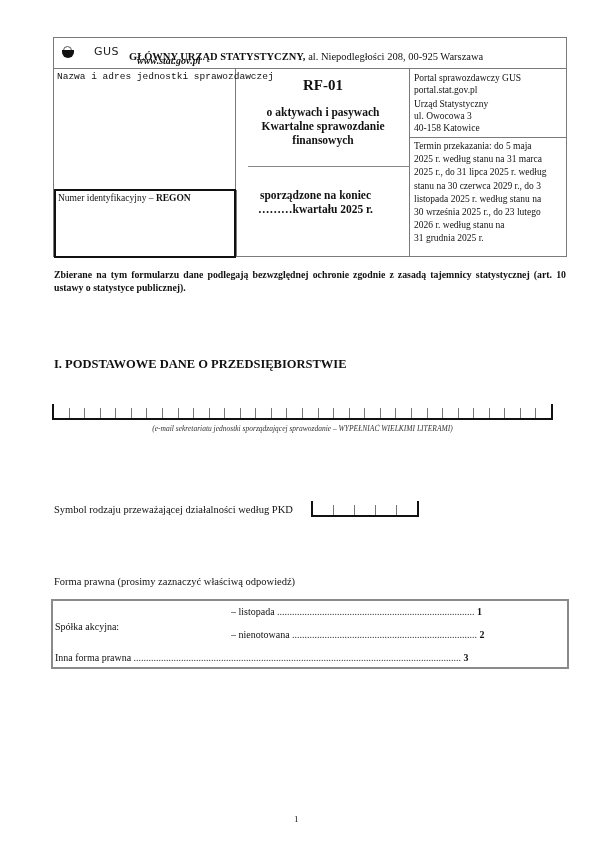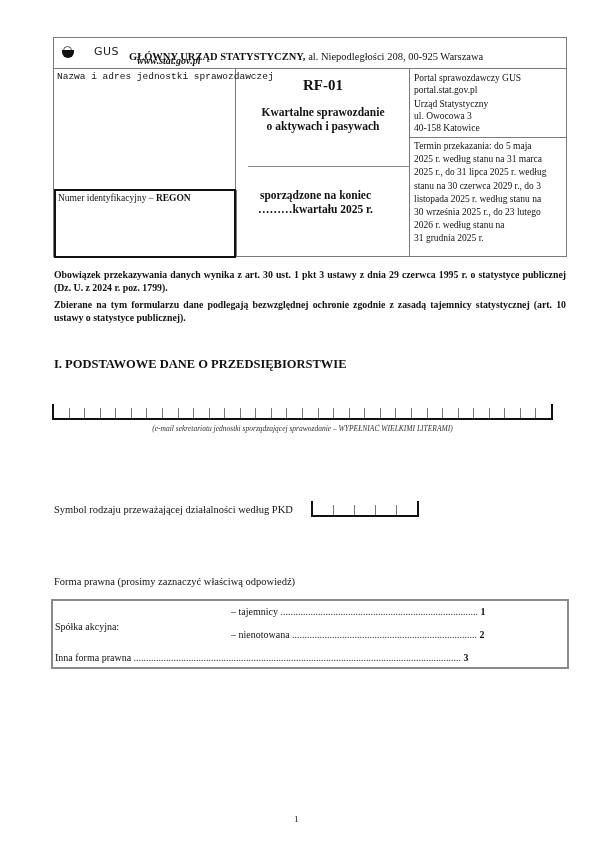--- a/index.html
+++ b/index.html
@@ -91,22 +91,23 @@
 <div class="abs mid-rule"></div>
 
 <div class="abs lbl-small name-label">Nazwa i adres jednostki sprawozdawczej</div>
 <div class="abs name-address-input" style="left:56px;top:86px;width:176px;height:100px;"></div>
 
 <div class="abs regon-box"></div>
 <div class="abs lbl-small regon-label"><span>Numer identyfikacyjny – </span><b>REGON</b></div>
 
 <div class="abs form-code">RF-01</div>
 <div class="abs form-title">
+  <div>o aktywach i pasywach</div>
   <div>Kwartalne sprawozdanie</div>
-  <div>o aktywach i pasywach</div>
+  <div>finansowych</div>
 </div>
 <div class="abs form-period">
   <div>sporządzone na koniec</div>
   <div>………kwartału 2025 r.</div>
 </div>
 
 <div class="abs lbl-small portal">
   <div>Portal sprawozdawczy GUS</div>
   <div>portal.stat.gov.pl</div>
 </div>
@@ -120,21 +121,20 @@
   <div>2025 r. według stanu na 31 marca</div>
   <div>2025 r., do 31 lipca 2025 r. według</div>
   <div>stanu na 30 czerwca 2029 r., do 3</div>
   <div>listopada 2025 r. według stanu na</div>
   <div>30 września 2025 r., do 23 lutego</div>
   <div>2026 r. według stanu na</div>
   <div>31 grudnia 2025 r.</div>
 </div>
 
 <div class="abs notice">
-  <p>Obowiązek przekazywania danych wynika z art. 30 ust. 1 pkt 3 ustawy z dnia 29 czerwca 1995 r. o statystyce publicznej (Dz. U. z 2024 r. poz. 1799).</p>
   <p>Zbierane na tym formularzu dane podlegają bezwzględnej ochronie zgodnie z zasadą tajemnicy statystycznej (art. 10 ustawy o statystyce publicznej).</p>
 </div>
 
 <div class="abs section-title">I. PODSTAWOWE DANE O PRZEDSIĘBIORSTWIE</div>
 
 <div class="abs email-field" id="email-field">
     <div class="cell"></div>
     <div class="cell"></div>
     <div class="cell"></div>
     <div class="cell"></div>
@@ -177,21 +177,21 @@
     <div class="cell"></div>
     <div class="cell"></div>
     <div class="cell"></div>
     <div class="end"></div>
   </div>
 
 <div class="abs legal-label">Forma prawna (prosimy zaznaczyć właściwą odpowiedź)</div>
 <div class="abs legal-box"></div>
 
 <div class="abs opt opt1">
-  <span class="lead">– tajemnicy</span>
+  <span class="lead">– listopada</span>
   <span class="dots"> ...............................................................................</span>
   <span class="num">1</span>
 </div>
 <div class="abs sa-label">Spółka akcyjna:</div>
 <div class="abs opt opt2">
   <span class="lead">– nienotowana</span>
   <span class="dots"> ..........................................................................</span>
   <span class="num">2</span>
 </div>
 <div class="abs opt opt3">

